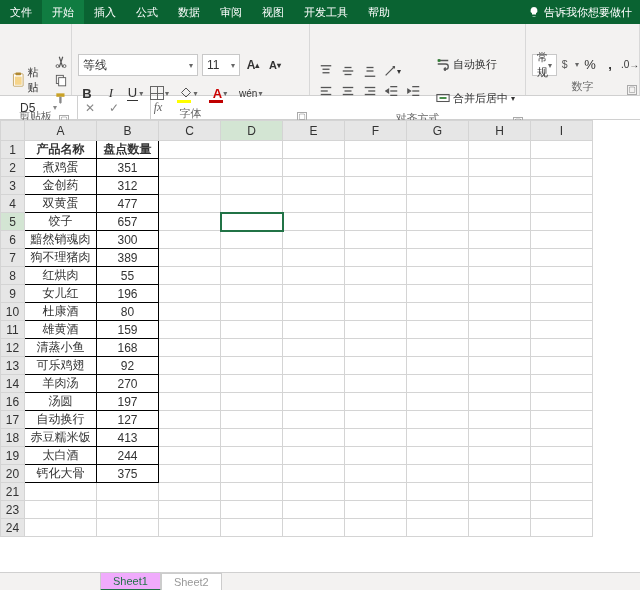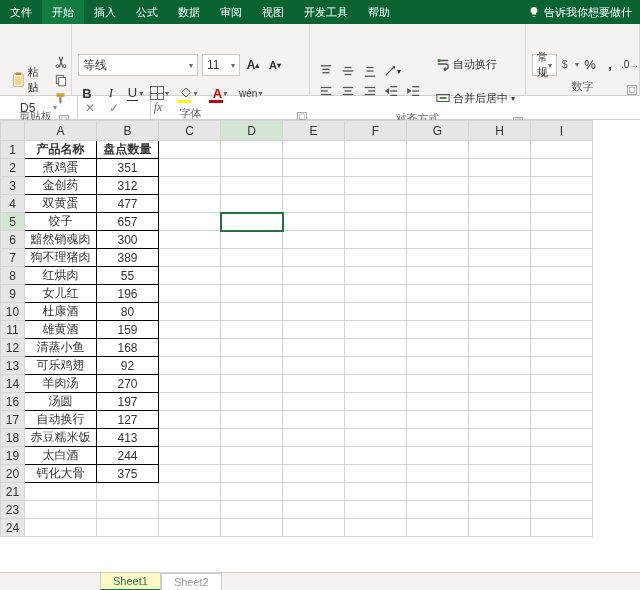--- a/index.html
+++ b/index.html
@@ -63,21 +63,21 @@
   .colA{width:72px;} .colB{width:62px;} .colC,.colD,.colE,.colF,.colG,.colH,.colI{width:62px;}
   .grid tbody td{padding:0 2px;}
   .bordered{border:1px solid #000 !important;}
   .grid tbody tr:first-child td.bordered{font-weight:bold;}
   .sel-row .rowhdr{background:#d3e5d3;}
   .sel-col{background:#d3e5d3 !important;}
   td.selcell{outline:2px solid #217346;outline-offset:-1px;}
 
   .sheet-tabs{height:18px;background:#f3f2f1;border-top:1px solid #d0d0d0;display:flex;align-items:center;padding-left:100px;font-size:11px;gap:0;}
   .sheet-tab{padding:2px 12px;border:1px solid #ccc;border-bottom:none;background:#fff;color:#999;cursor:pointer;}
-  .sheet-tab.active{color:#217346;border-bottom:2px solid #217346;background:#fef9c3;}
+  .sheet-tab.active{color:#217346;border-bottom:2px solid #217346;background:#f0abfc;}
 </style>
 </head>
 <body>
 
 <div class="tabbar">
   <div class="tab">文件</div>
   <div class="tab active">开始</div>
   <div class="tab">插入</div>
   <div class="tab">公式</div>
   <div class="tab">数据</div>

